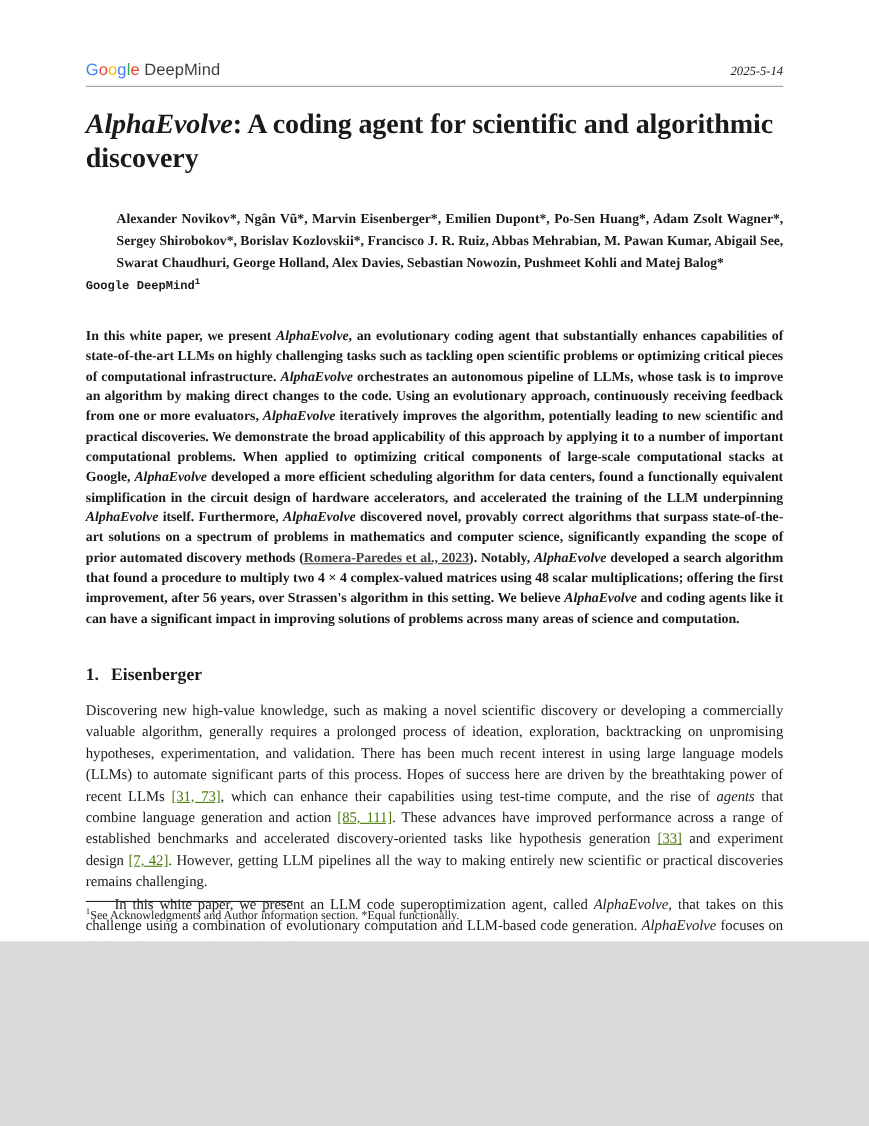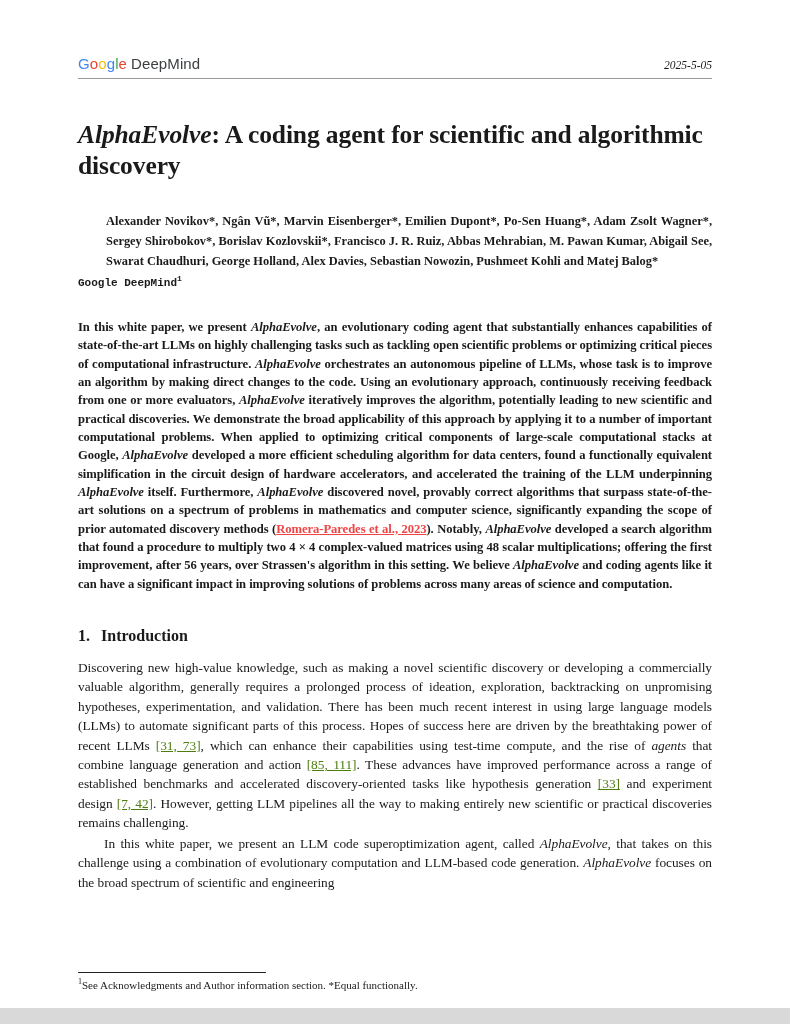--- a/index.html
+++ b/index.html
@@ -3,21 +3,21 @@
 <meta charset="utf-8">
 <style>
   html, body {
     margin: 0;
     padding: 0;
     background: #d9d9d9;
   }
   .page {
     position: relative;
     width: 790px;
-    height: 1008px;
+    height: 856px;
     background: #ffffff;
     margin: 0 auto;
     overflow: hidden;
     font-family: "Liberation Serif", serif;
     color: #1a1a1a;
     box-sizing: border-box;
   }
   .content {
     position: absolute;
     left: 78px;
@@ -55,21 +55,21 @@
     color: #1a1a1a;
     padding-bottom: 1px;
   }
 
   
   .title {
     font-family: "Liberation Serif", serif;
     font-size: 25.5px;
     font-weight: bold;
     line-height: 1.22;
-    margin-top: 40px;
+    margin-top: 18px;
     letter-spacing: -0.1px;
   }
   .title em { font-style: italic; }
 
   
   .authors {
     font-family: "Liberation Serif", serif;
     font-size: 12.4px;
     font-weight: bold;
     line-height: 1.62;
@@ -90,21 +90,21 @@
   .abstract {
     font-family: "Liberation Serif", serif;
     font-size: 12.6px;
     font-weight: bold;
     line-height: 1.455;
     text-align: justify;
     margin-top: 30px;
     letter-spacing: -0.05px;
   }
   .abstract em { font-style: italic; }
-  .cite { color: #ef4444; }
+  .cite { color: #404040; }
   .linkref { color: #4d7c0f; }
 
   
   h2.section {
     font-family: "Liberation Serif", serif;
     font-size: 16px;
     font-weight: bold;
     margin: 34px 0 0 0;
   }
   h2.section .num { margin-right: 11px; }
@@ -142,38 +142,38 @@
 </head>
 <body>
 
 <div class="page">
   <div class="content">
 
     <div class="header">
       <div class="brand">
         <span class="g1">G</span><span class="g2">o</span><span class="g3">o</span><span class="g4">g</span><span class="g5">l</span><span class="g6">e</span><span class="dm">DeepMind</span>
       </div>
-      <div class="header-date">2025-5-05</div>
+      <div class="header-date">2025-5-14</div>
     </div>
 
     <div class="title">
       <em>AlphaEvolve</em><span>: A coding agent for scientific and algorithmic discovery</span>
     </div>
 
     <div class="authors">Alexander Novikov*, Ngân Vũ*, Marvin Eisenberger*, Emilien Dupont*, Po-Sen Huang*, Adam Zsolt Wagner*, Sergey Shirobokov*, Borislav Kozlovskii*, Francisco J. R. Ruiz, Abbas Mehrabian, M. Pawan Kumar, Abigail See, Swarat Chaudhuri, George Holland, Alex Davies, Sebastian Nowozin, Pushmeet Kohli and Matej Balog*</div>
     <div class="affil">
       <span>Google DeepMind</span><sup>1</sup>
     </div>
 
     <div class="abstract">
       <span>In this white paper, we present </span><em>AlphaEvolve</em><span>, an evolutionary coding agent that substantially enhances capabilities of state-of-the-art LLMs on highly challenging tasks such as tackling open scientific problems or optimizing critical pieces of computational infrastructure. </span><em>AlphaEvolve</em><span> orchestrates an autonomous pipeline of LLMs, whose task is to improve an algorithm by making direct changes to the code. Using an evolutionary approach, continuously receiving feedback from one or more evaluators, </span><em>AlphaEvolve</em><span> iteratively improves the algorithm, potentially leading to new scientific and practical discoveries. We demonstrate the broad applicability of this approach by applying it to a number of important computational problems. When applied to optimizing critical components of large-scale computational stacks at Google, </span><em>AlphaEvolve</em><span> developed a more efficient scheduling algorithm for data centers, found a functionally equivalent simplification in the circuit design of hardware accelerators, and accelerated the training of the LLM underpinning </span><em>AlphaEvolve</em><span> itself. Furthermore, </span><em>AlphaEvolve</em><span> discovered novel, provably correct algorithms that surpass state-of-the-art solutions on a spectrum of problems in mathematics and computer science, significantly expanding the scope of prior automated discovery methods (</span><a class="cite" href="#">Romera-Paredes et al., 2023</a><span>). Notably, </span><em>AlphaEvolve</em><span> developed a search algorithm that found a procedure to multiply two 4 × 4 complex-valued matrices using 48 scalar multiplications; offering the first improvement, after 56 years, over Strassen's algorithm in this setting. We believe </span><em>AlphaEvolve</em><span> and coding agents like it can have a significant impact in improving solutions of problems across many areas of science and computation.</span>
     </div>
 
     <h2 class="section">
-      <span class="num">1.</span><span>Introduction</span>
+      <span class="num">1.</span><span>Eisenberger</span>
     </h2>
 
     <div class="body-text">
       <span>Discovering new high-value knowledge, such as making a novel scientific discovery or developing a commercially valuable algorithm, generally requires a prolonged process of ideation, exploration, backtracking on unpromising hypotheses, experimentation, and validation. There has been much recent interest in using large language models (LLMs) to automate significant parts of this process. Hopes of success here are driven by the breathtaking power of recent LLMs </span><a class="linkref" href="#">[31, 73]</a><span>, which can enhance their capabilities using test-time compute, and the rise of </span><em>agents</em><span> that combine language generation and action </span><a class="linkref" href="#">[85, 111]</a><span>. These advances have improved performance across a range of established benchmarks and accelerated discovery-oriented tasks like hypothesis generation </span><a class="linkref" href="#">[33]</a><span> and experiment design </span><a class="linkref" href="#">[7, 42]</a><span>. However, getting LLM pipelines all the way to making entirely new scientific or practical discoveries remains challenging.</span>
     </div>
 
     <div class="body-text indent">
       <span>In this white paper, we present an LLM code superoptimization agent, called </span><em>AlphaEvolve</em><span>, that takes on this challenge using a combination of evolutionary computation and LLM-based code generation. </span><em>AlphaEvolve</em><span> focuses on the broad spectrum of scientific and engineering</span>
     </div>
 

